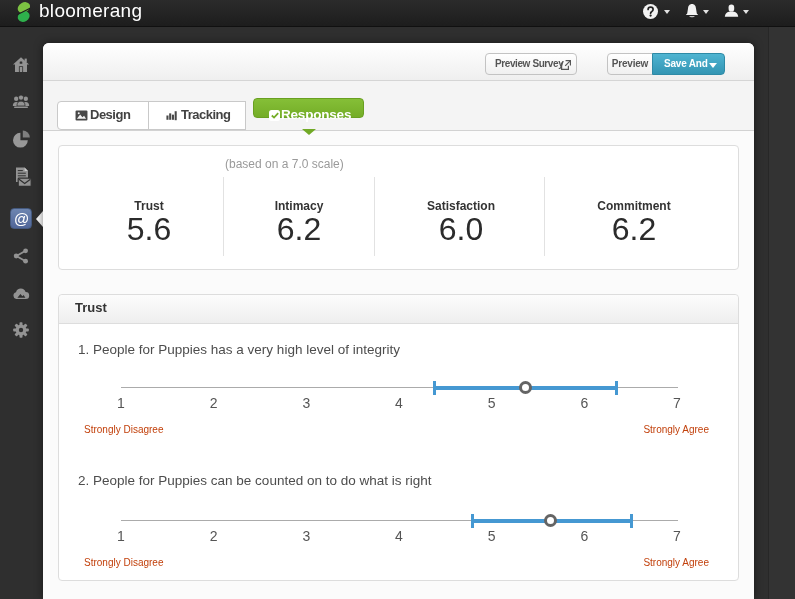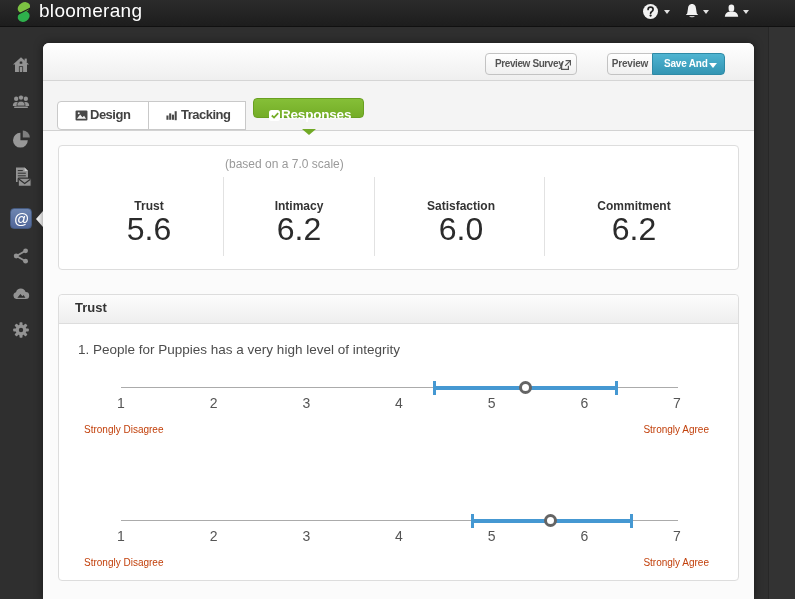--- a/index.html
+++ b/index.html
@@ -241,20 +241,21 @@
       <div class="num" style="left:52px;top:100px">1</div>
       <div class="num" style="left:144.7px;top:100px">2</div>
       <div class="num" style="left:237.3px;top:100px">3</div>
       <div class="num" style="left:330px;top:100px">4</div>
       <div class="num" style="left:422.7px;top:100px">5</div>
       <div class="num" style="left:515.3px;top:100px">6</div>
       <div class="num" style="left:608px;top:100px">7</div>
       <div class="slbl" style="left:25px;top:129px">Strongly Disagree</div>
       <div class="slbl" style="right:29px;top:129px">Strongly Agree</div>
 
+      <div class="question" style="top:178px">2. People for Puppies can be counted on to do what is right</div>
       <div class="track" style="top:225px"></div>
       <div class="range" style="left:413px;top:223.5px;width:159px"></div>
       <div class="cap" style="left:412px;top:219px"></div>
       <div class="cap" style="left:571px;top:219px"></div>
       <div class="knob" style="left:485px;top:219px"></div>
       <div class="num" style="left:52px;top:233px">1</div>
       <div class="num" style="left:144.7px;top:233px">2</div>
       <div class="num" style="left:237.3px;top:233px">3</div>
       <div class="num" style="left:330px;top:233px">4</div>
       <div class="num" style="left:422.7px;top:233px">5</div>

